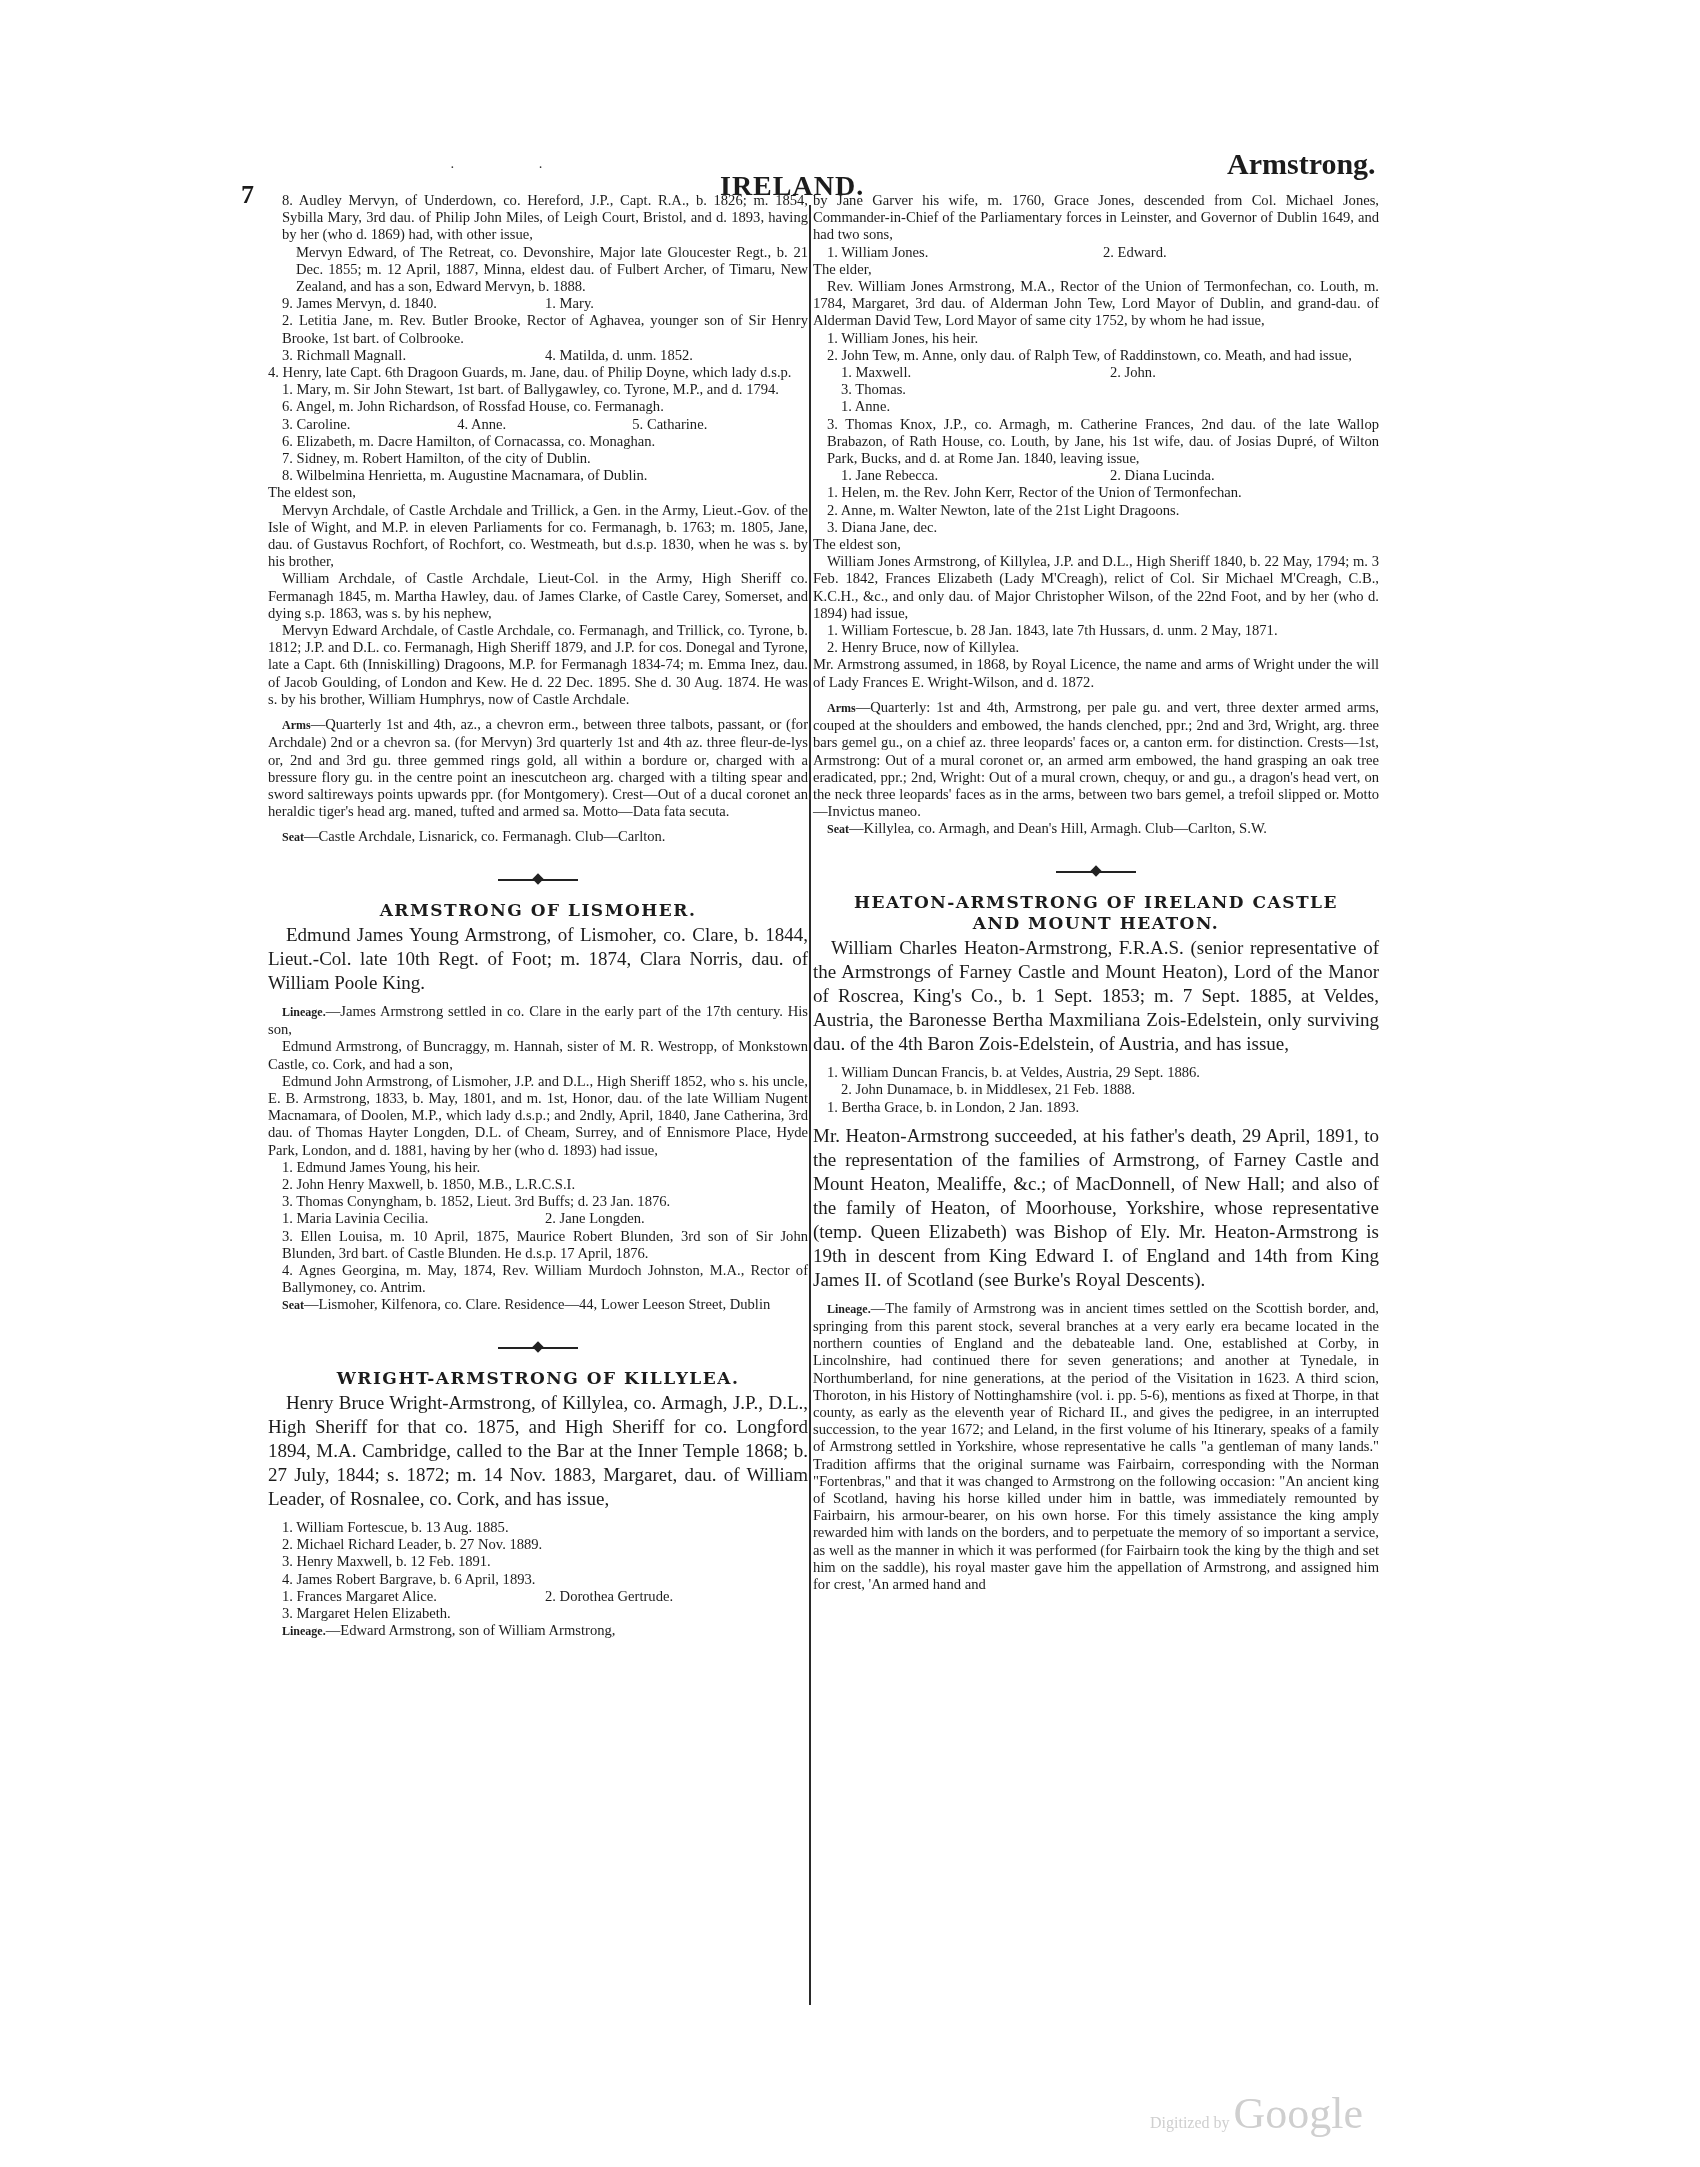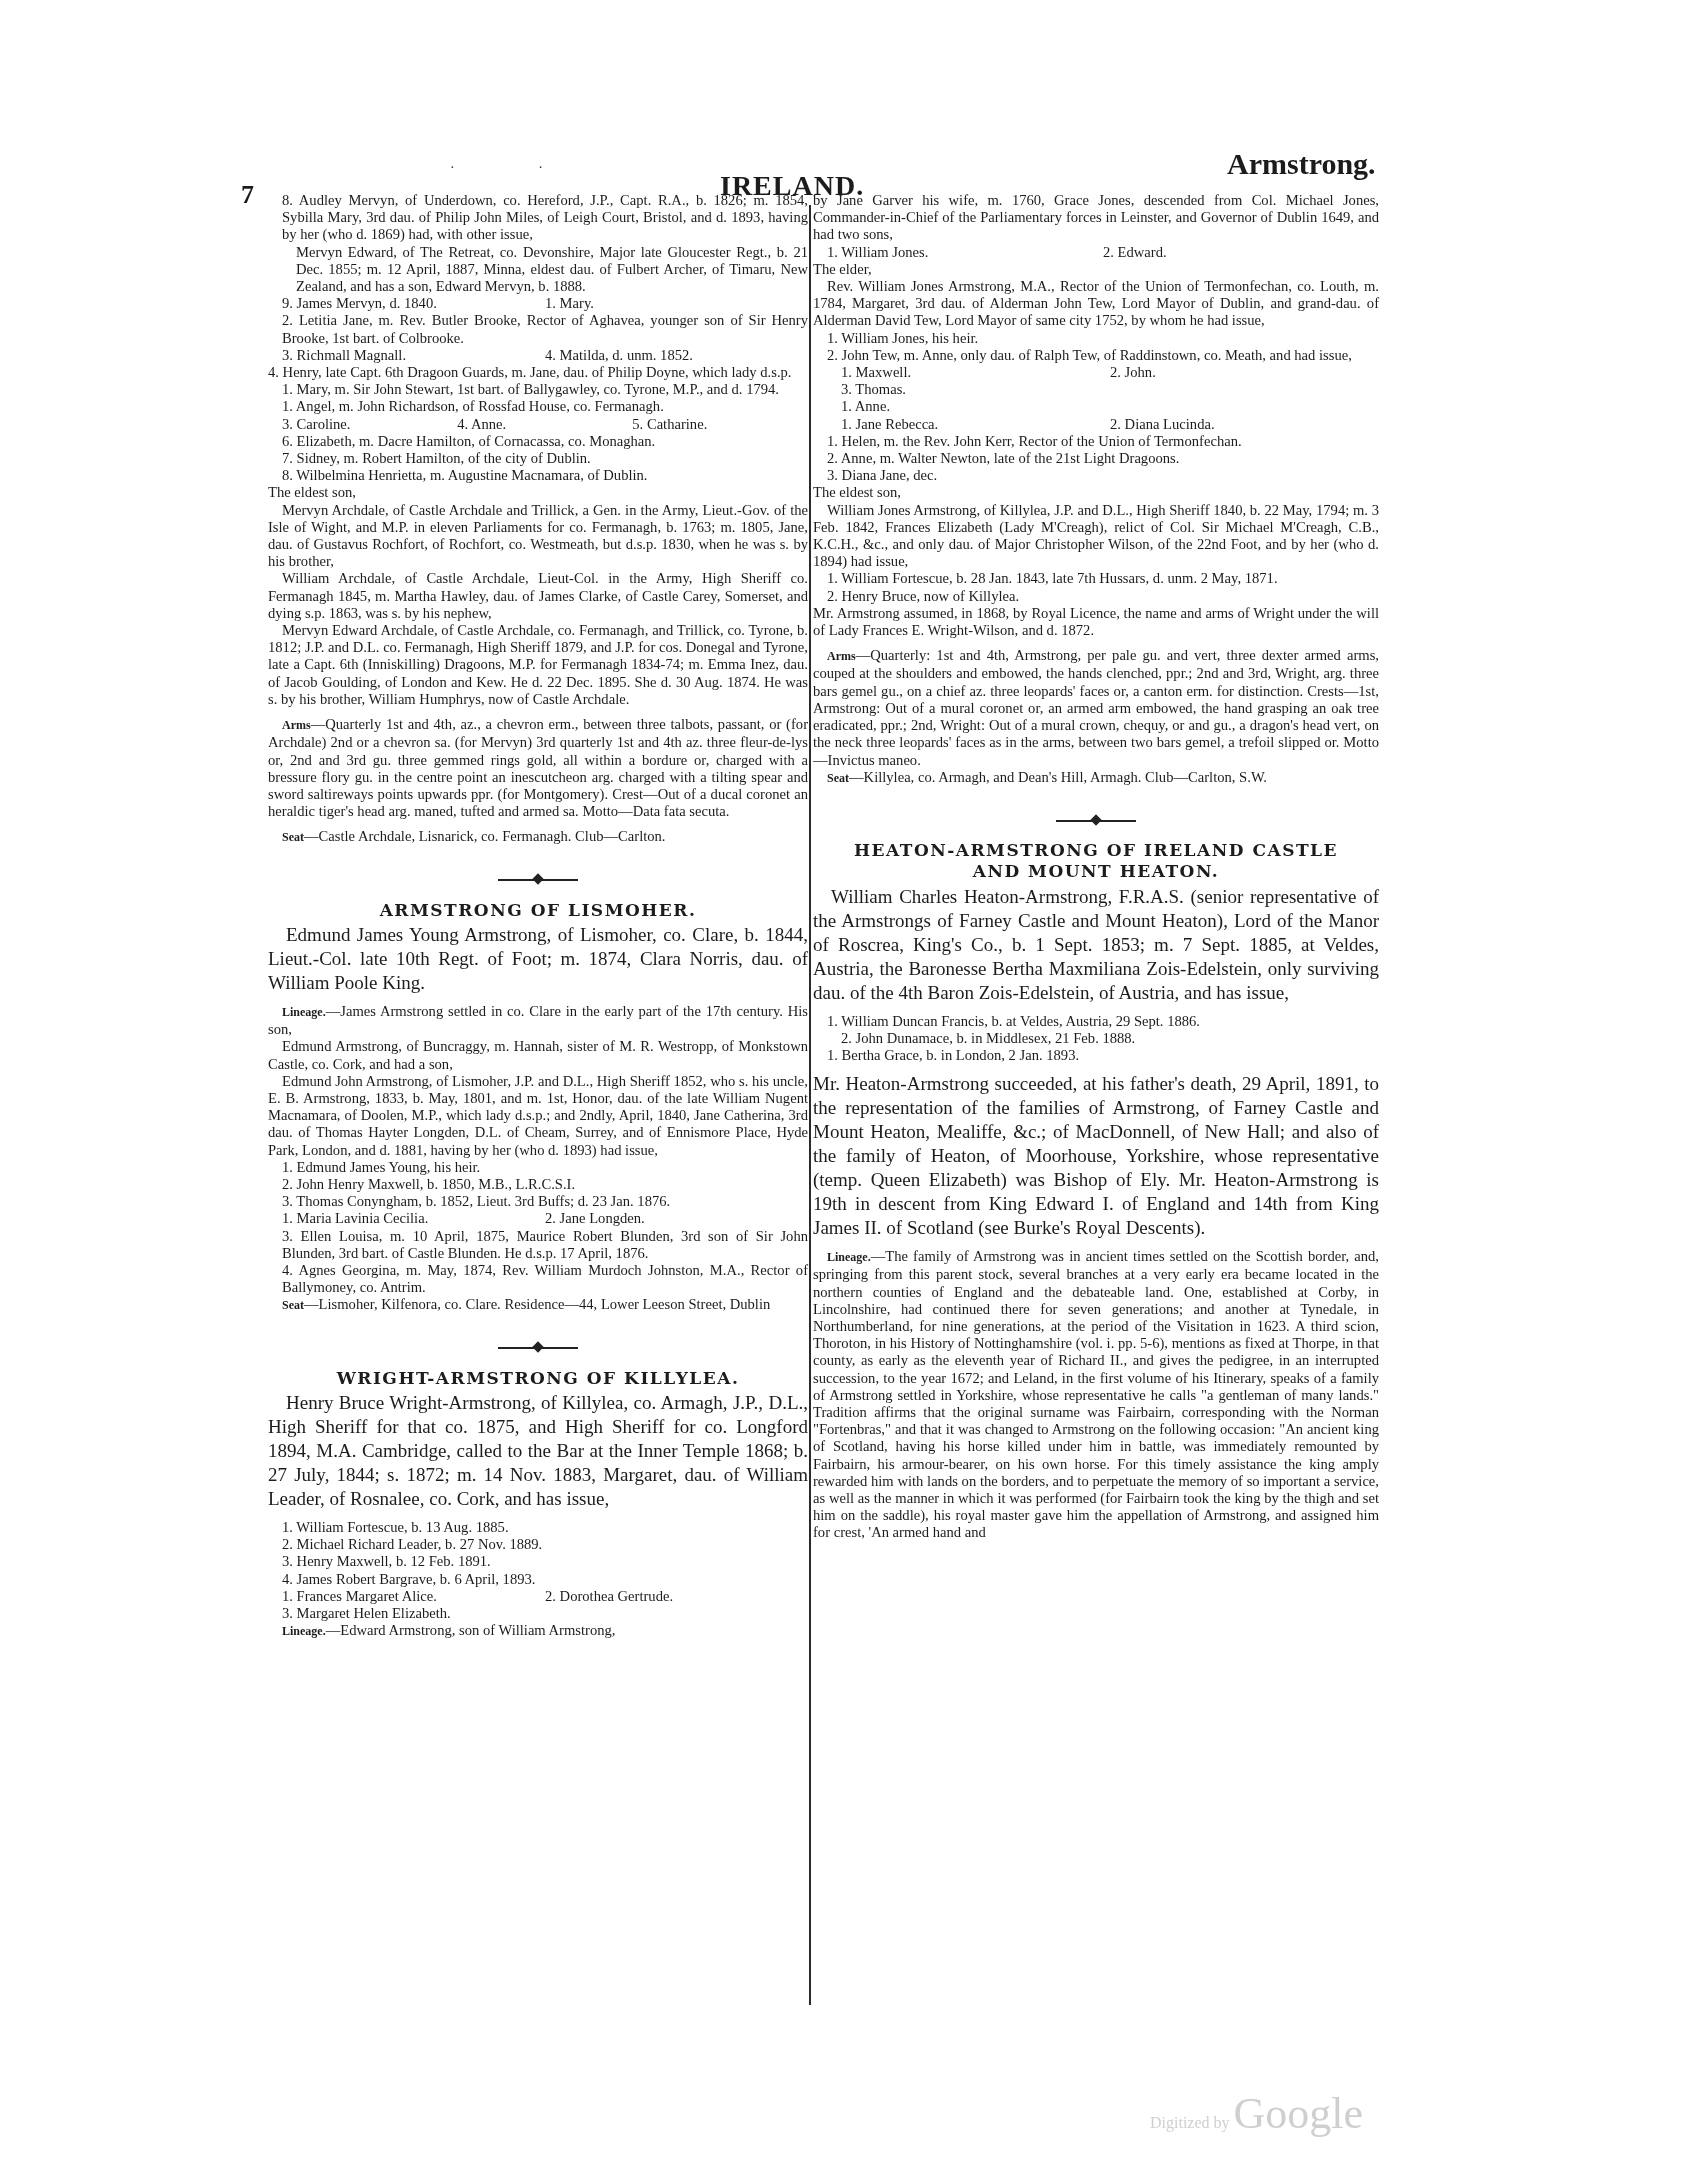--- a/index.html
+++ b/index.html
@@ -49,21 +49,21 @@
       <span>9. James Mervyn, d. 1840.</span>
       <span>1. Mary.</span>
     </p>
   <p class="in1">2. Letitia Jane, m. Rev. Butler Brooke, Rector of Aghavea, younger son of Sir Henry Brooke, 1st bart. of Colbrooke.</p>
   <p class="in1 two">
       <span>3. Richmall Magnall.</span>
       <span>4. Matilda, d. unm. 1852.</span>
     </p>
   <p>4. Henry, late Capt. 6th Dragoon Guards, m. Jane, dau. of Philip Doyne, which lady d.s.p.</p>
   <p class="in1">1. Mary, m. Sir John Stewart, 1st bart. of Ballygawley, co. Tyrone, M.P., and d. 1794.</p>
-  <p class="in1">1. Angel, m. John Richardson, of Rossfad House, co. Fermanagh.</p>
+  <p class="in1">6. Angel, m. John Richardson, of Rossfad House, co. Fermanagh.</p>
   <p class="in1 three">
       <span>3. Caroline.</span>
       <span>4. Anne.</span>
       <span>5. Catharine.</span>
     </p>
   <p class="in1">6. Elizabeth, m. Dacre Hamilton, of Cornacassa, co. Monaghan.</p>
   <p class="in1">7. Sidney, m. Robert Hamilton, of the city of Dublin.</p>
   <p class="in1">8. Wilbelmina Henrietta, m. Augustine Macnamara, of Dublin.</p>
   <p>The eldest son,</p>
   <p class="para">Mervyn Archdale, of Castle Archdale and Trillick, a Gen. in the Army, Lieut.-Gov. of the Isle of Wight, and M.P. in eleven Parliaments for co. Fermanagh, b. 1763; m. 1805, Jane, dau. of Gustavus Rochfort, of Rochfort, co. Westmeath, but d.s.p. 1830, when he was s. by his brother,</p>
@@ -117,20 +117,21 @@
   <p>The elder,</p>
   <p class="para">Rev. William Jones Armstrong, M.A., Rector of the Union of Termonfechan, co. Louth, m. 1784, Margaret, 3rd dau. of Alderman John Tew, Lord Mayor of Dublin, and grand-dau. of Alderman David Tew, Lord Mayor of same city 1752, by whom he had issue,</p>
   <p class="in1">1. William Jones, his heir.</p>
   <p class="in1">2. John Tew, m. Anne, only dau. of Ralph Tew, of Raddinstown, co. Meath, and had issue,</p>
   <p class="in2 two">
       <span>1. Maxwell.</span>
       <span>2. John.</span>
     </p>
   <p class="in2">3. Thomas.</p>
   <p class="in2">1. Anne.</p>
+  <p class="in1">3. Thomas Knox, J.P., co. Armagh, m. Catherine Frances, 2nd dau. of the late Wallop Brabazon, of Rath House, co. Louth, by Jane, his 1st wife, dau. of Josias Dupré, of Wilton Park, Bucks, and d. at Rome Jan. 1840, leaving issue,</p>
   <p class="in2 two">
       <span>1. Jane Rebecca.</span>
       <span>2. Diana Lucinda.</span>
     </p>
   <p class="in1">1. Helen, m. the Rev. John Kerr, Rector of the Union of Termonfechan.</p>
   <p class="in1">2. Anne, m. Walter Newton, late of the 21st Light Dragoons.</p>
   <p class="in1">3. Diana Jane, dec.</p>
   <p>The eldest son,</p>
   <p class="para">William Jones Armstrong, of Killylea, J.P. and D.L., High Sheriff 1840, b. 22 May, 1794; m. 3 Feb. 1842, Frances Elizabeth (Lady M'Creagh), relict of Col. Sir Michael M'Creagh, C.B., K.C.H., &amp;c., and only dau. of Major Christopher Wilson, of the 22nd Foot, and by her (who d. 1894) had issue,</p>
   <p class="in1">1. William Fortescue, b. 28 Jan. 1843, late 7th Hussars, d. unm. 2 May, 1871.</p>

